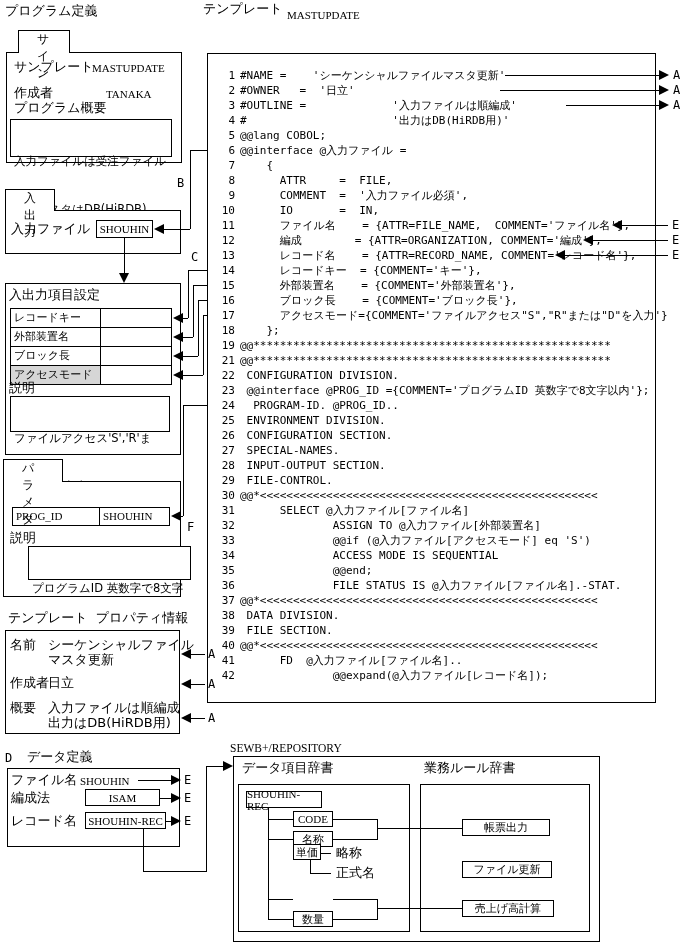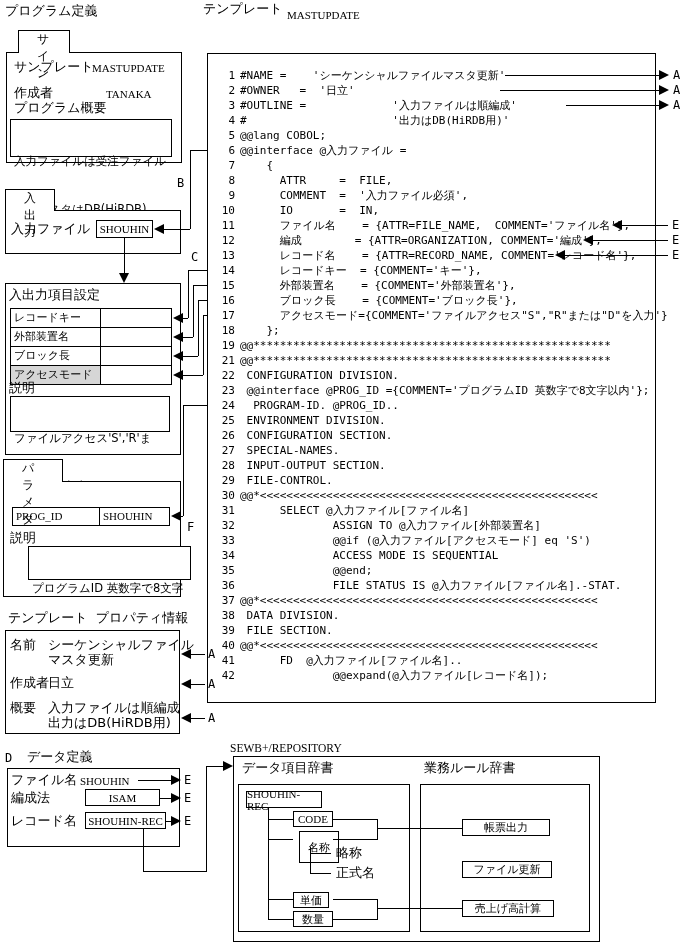--- a/index.html
+++ b/index.html
@@ -171,27 +171,27 @@
   <div class="bx" style="left:238px;top:784px;width:172px;height:148px;"></div>
   <div class="bx" style="left:420px;top:784px;width:170px;height:148px;"></div>
 
   <div class="nodebox mono" style="left:246px;top:791px;width:76px;height:17px;">SHOUHIN-REC</div>
   <div class="vl" style="left:268px;top:808px;height:112px;"></div>
   <div class="hl" style="left:268px;top:819px;width:25px;"></div>
   <div class="hl" style="left:268px;top:839px;width:25px;"></div>
   <div class="hl" style="left:268px;top:899px;width:25px;"></div>
   <div class="hl" style="left:268px;top:919px;width:25px;"></div>
   <div class="nodebox mono" style="left:293px;top:811px;width:40px;height:16px;">CODE</div>
-  <div class="nodebox" style="left:299px;top:831px;width:40px;height:32px;">名称</div>
+  <div class="nodebox" style="left:293px;top:831px;width:40px;height:16px;">名称</div>
   <div class="vl" style="left:310px;top:847px;height:27px;"></div>
   <div class="hl" style="left:310px;top:853px;width:21px;"></div>
   <div class="hl" style="left:310px;top:873px;width:21px;"></div>
   <div class="lbl" style="left:336px;top:846px;">略称</div>
   <div class="lbl" style="left:336px;top:866px;">正式名</div>
-  <div class="nodebox" style="left:293px;top:844px;width:36px;height:16px;margin-top:48px;">単価</div>
+  <div class="nodebox" style="left:293px;top:844px;width:28px;height:16px;">単価</div>
   <div class="nodebox" style="left:293px;top:911px;width:40px;height:16px;">数量</div>
 
   <div class="hl" style="left:333px;top:819px;width:44px;"></div>
   <div class="hl" style="left:333px;top:839px;width:44px;"></div>
   <div class="vl" style="left:377px;top:819px;height:21px;"></div>
   <div class="hl" style="left:377px;top:828px;width:85px;"></div>
   <div class="hl" style="left:333px;top:899px;width:44px;"></div>
   <div class="hl" style="left:333px;top:919px;width:44px;"></div>
   <div class="vl" style="left:377px;top:899px;height:21px;"></div>
   <div class="hl" style="left:377px;top:908px;width:85px;"></div>

